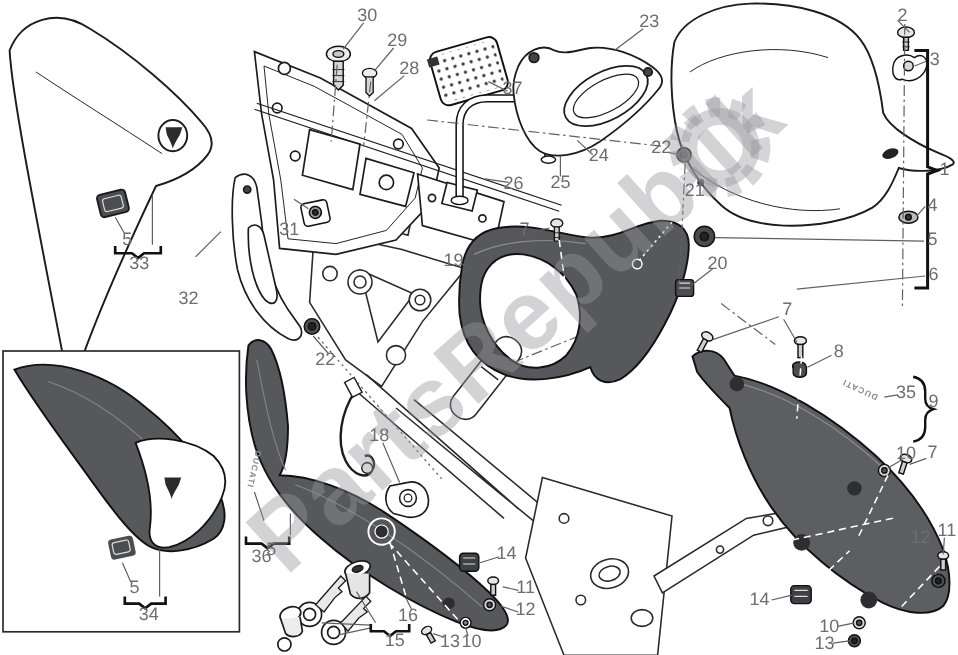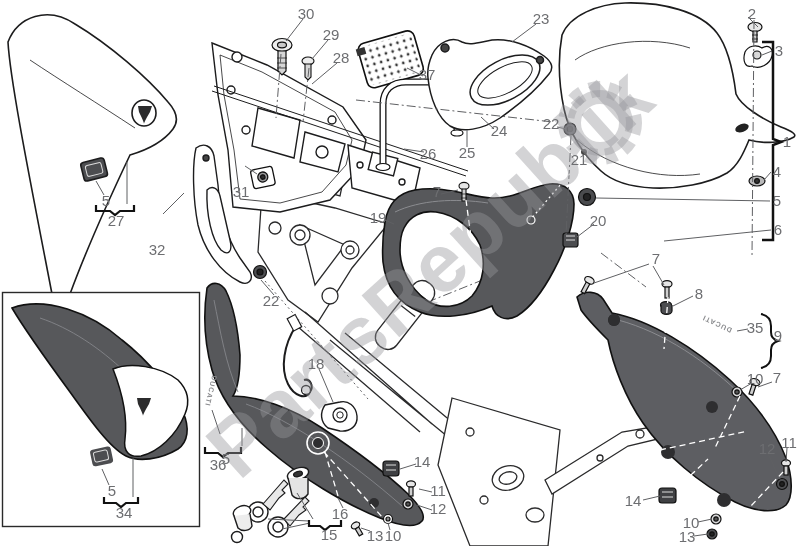--- a/index.html
+++ b/index.html
@@ -372,21 +372,21 @@
       <div class="callout" style="left: 467px; top: 152px;">25</div>
       <div class="callout" style="left: 428px; top: 153px;">26</div>
       <div class="callout" style="left: 551px; top: 123px;">22</div>
       <div class="callout" style="left: 579px; top: 159px;">21</div>
       <div class="callout" style="left: 437px; top: 191px;">7</div>
       <div class="callout" style="left: 378px; top: 217px;">19</div>
       <div class="callout" style="left: 598px; top: 220px;">20</div>
       <div class="callout" style="left: 241px; top: 167px; margin-top: 24px;">31</div>
       <div class="callout" style="left: 157px; top: 219px; margin-top: 30px;">32</div>
       <div class="callout" style="left: 106px; top: 200px;">5</div>
-      <div class="callout" style="left: 116px; top: 220px;">27</div>
+      <div class="callout" style="left: 116px; top: 220px;">33</div>
       <div class="callout" style="left: 271px; top: 300px;">22</div>
       <div class="callout" style="left: 316px; top: 363px;">18</div>
       <div class="callout" style="left: 218px; top: 464px;">36</div>
       <div class="callout" style="left: 226px; top: 458px;">5</div>
       <div class="callout" style="left: 112px; top: 490px;">5</div>
       <div class="callout" style="left: 124px; top: 512px;">34</div>
       <div class="callout" style="left: 340px; top: 513px;">16</div>
       <div class="callout" style="left: 329px; top: 534px; text-align: center;">15</div>
       <div class="callout" style="left: 422px; top: 461px;">14</div>
       <div class="callout" style="left: 438px; top: 490px;">11</div>

